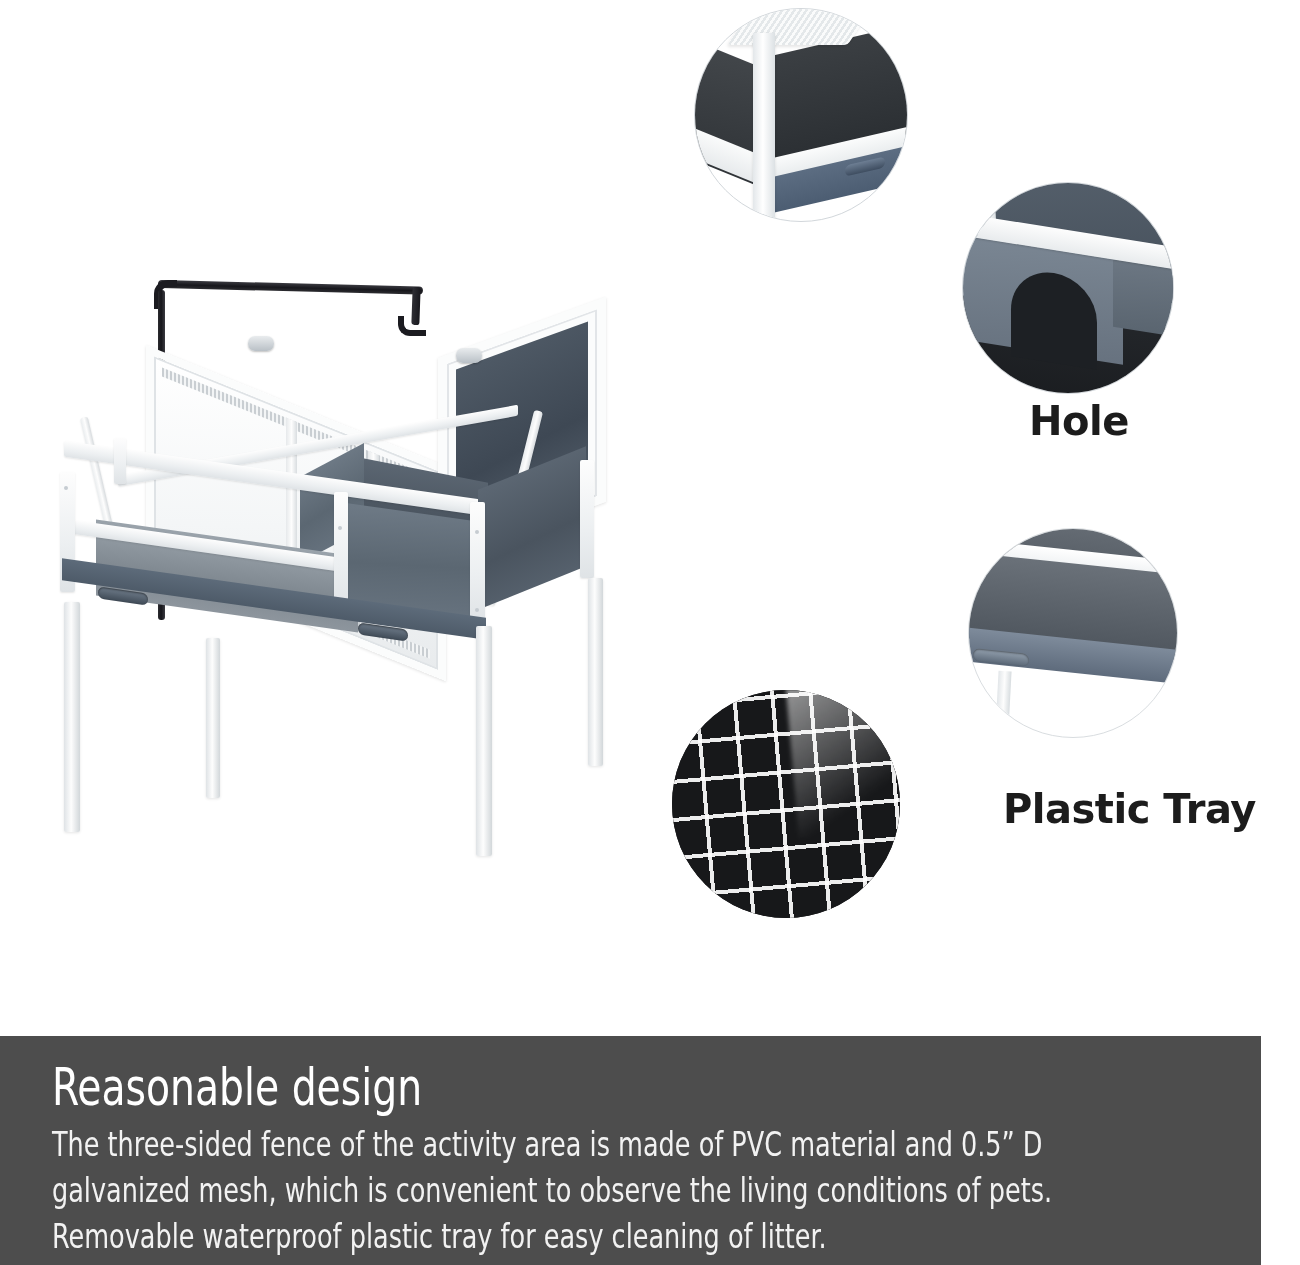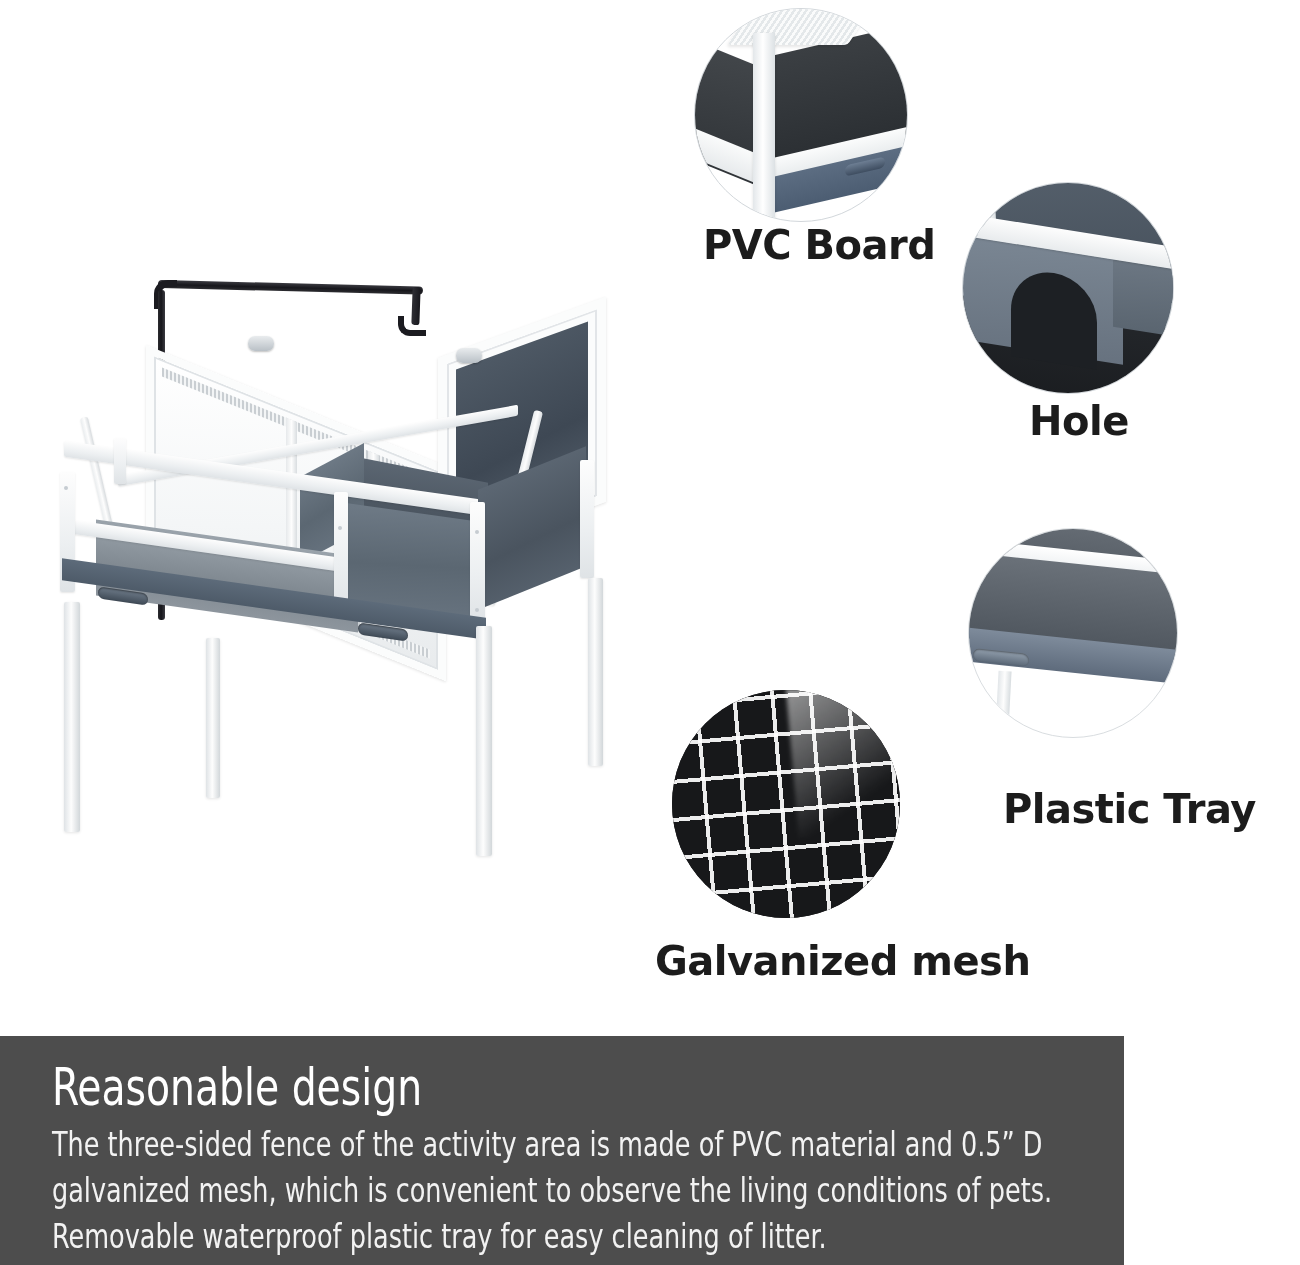--- a/index.html
+++ b/index.html
@@ -154,21 +154,21 @@
     background-image:
       repeating-linear-gradient(90deg, rgba(255,255,255,0) 0 34px, rgba(255,255,255,.92) 34px 38px),
       repeating-linear-gradient(0deg, rgba(255,255,255,0) 0 34px, rgba(255,255,255,.92) 34px 38px),
       linear-gradient(#17181a,#17181a);
   }
   .mesh-gloss{position:absolute;left:120px;top:-10px;width:180px;height:150px;
     background:linear-gradient(150deg,rgba(255,255,255,.55),rgba(255,255,255,0) 62%);
     transform:rotate(-5deg);filter:blur(2px);}
 
   
-  .banner{position:absolute;left:0;top:1036px;width:1124px;height:229px;}
+  .banner{position:absolute;left:0;top:1036px;width:1261px;height:229px;}
   .banner-head{position:absolute;left:52px;top:22px;
     font-family:"Liberation Sans Narrow","DejaVu Sans Condensed","Liberation Sans",sans-serif;
     font-size:52px;line-height:58px;color:#ffffff;font-weight:400;
     transform:scaleX(.84);transform-origin:left center;letter-spacing:0px;}
   .banner-body{position:absolute;left:52px;top:86px;width:1230px;
     font-family:"Liberation Sans Narrow","DejaVu Sans Condensed","Liberation Sans",sans-serif;
     font-size:33px;line-height:46px;color:#f2f2f2;font-weight:400;
     transform:scaleX(.86);transform-origin:left top;}
   .banner-body p{margin:0;white-space:nowrap;}
 </style>
@@ -256,21 +256,20 @@
         <div class="pvc-darkL"></div>
         <div class="pvc-darkR"></div>
         <div class="pvc-whiteL"></div>
         <div class="pvc-railb"></div>
         <div class="pvc-blue"></div>
         <div class="pvc-blue-h"></div>
         <div class="pvc-top"></div>
         <div class="pvc-post"></div>
       </div>
     </div>
-    <div class="callout-label" style="left:703px;top:222px;font-size:40px;">PVC Board</div>
 
     <div class="bubble hole-bubble">
       <div class="hole-inner">
         <div class="hole-darkTop"></div>
         <div class="hole-post"></div>
         <div class="hole-ground"></div>
         <div class="hole-panel"></div>
         <div class="hole-panelR"></div>
         <div class="hole-arch"></div>
         <div class="hole-rail"></div>
@@ -287,21 +286,20 @@
         <div class="tray-slot"></div>
         <div class="tray-leg"></div>
       </div>
     </div>
     <div class="callout-label" style="left:1003px;top:746px;font-size:40px;margin-top:40px;">Plastic Tray</div>
 
     <div class="bubble mesh-bubble">
       <div class="mesh-inner"></div>
       <div class="mesh-gloss"></div>
     </div>
-    <div class="callout-label" style="left:655px;top:938px;font-size:40px;">Galvanized mesh</div>
 
   </div>
 
   <div class="banner" style="background: rgb(77, 77, 77);">
     <div class="banner-head">Reasonable design</div>
     <div class="banner-body">
       <p>The three-sided fence of the activity area is made of PVC material and 0.5”  D</p>
       <p>galvanized mesh, which is convenient to observe the living conditions of pets.</p>
       <p>Removable waterproof plastic tray for easy cleaning of litter.</p>
     </div>

